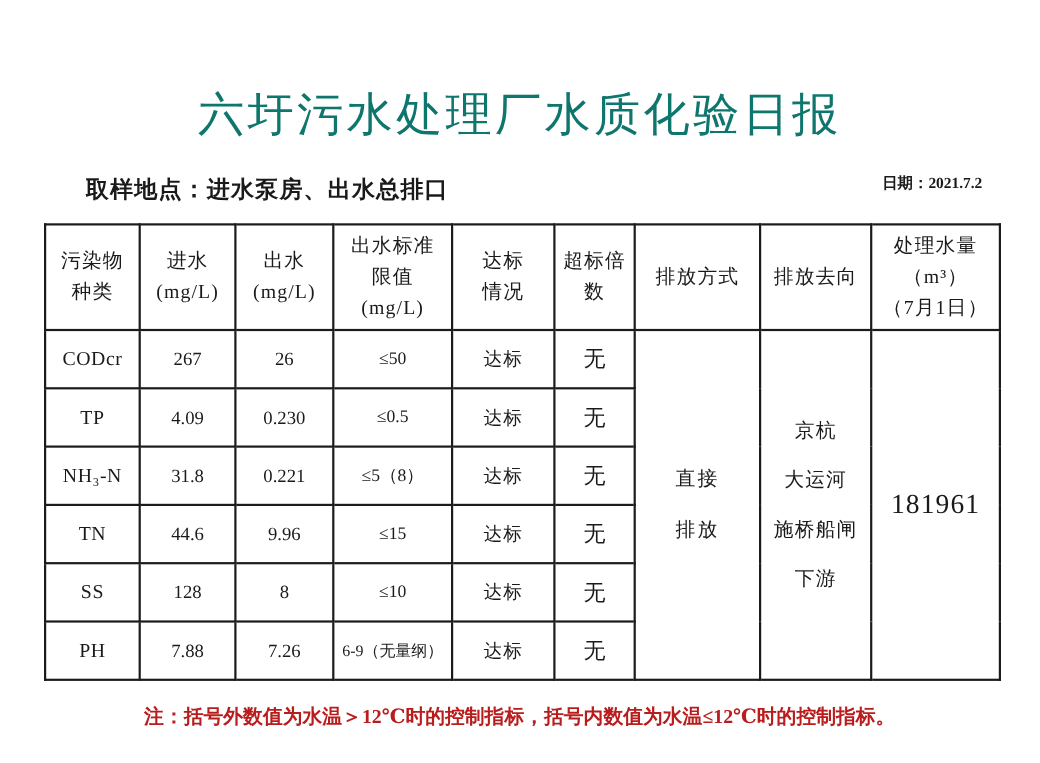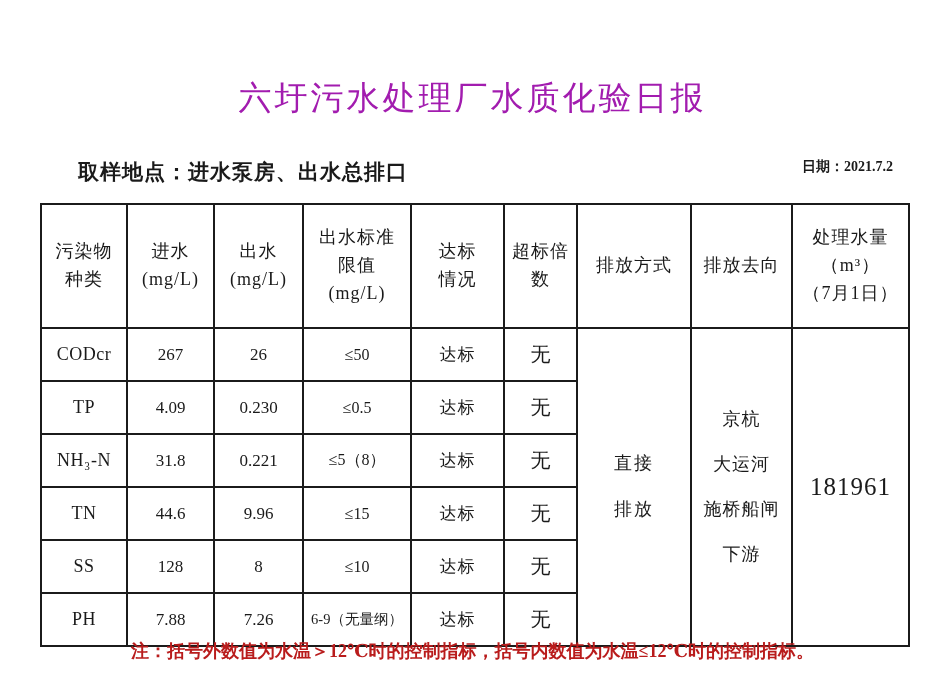--- a/index.html
+++ b/index.html
@@ -11,24 +11,24 @@
     font-family: "Liberation Serif", "DejaVu Serif", serif;
     color: #1a1a1a;
     overflow: hidden;
   }
   .page-title {
     position: absolute;
     top: 76px;
     left: 0;
     width: 100%;
     text-align: center;
-    font-size: 33px;
+    font-size: 42px;
     letter-spacing: 3px;
     font-weight: normal;
-    color: #a21caf;
+    color: #0f766e;
   }
   .meta-sampling {
     position: absolute;
     top: 158px;
     left: 78px;
     font-size: 21px;
     font-weight: bold;
     letter-spacing: 1px;
   }
   .meta-date {
@@ -48,21 +48,21 @@
   }
   table.report th,
   table.report td {
     border: 2px solid #1b1b1b;
     text-align: center;
     vertical-align: middle;
     white-space: pre-line;
     font-weight: normal;
     padding: 0;
   }
-  tr.header-row { height: 124px; }
+  tr.header-row { height: 96px; }
   tr.data-row  { height: 53px; padding-left: 24px; }
   th.col-header { font-size: 18px; line-height: 1.55; letter-spacing: 1px; }
   td.pollutant-cell { font-size: 18px; letter-spacing: 0.5px; }
   td.value-cell { font-size: 17px; }
   td.limit-cell { font-size: 16px; }
   td.limit-cell.small { font-size: 14.5px; }
   td.status-cell { font-size: 17px; letter-spacing: 1px; }
   td.exceed-cell { font-size: 20px; }
   td.merged-method { font-size: 18px; line-height: 2.55; letter-spacing: 2px; }
   td.merged-dest { font-size: 18px; line-height: 2.5; letter-spacing: 1px; }

